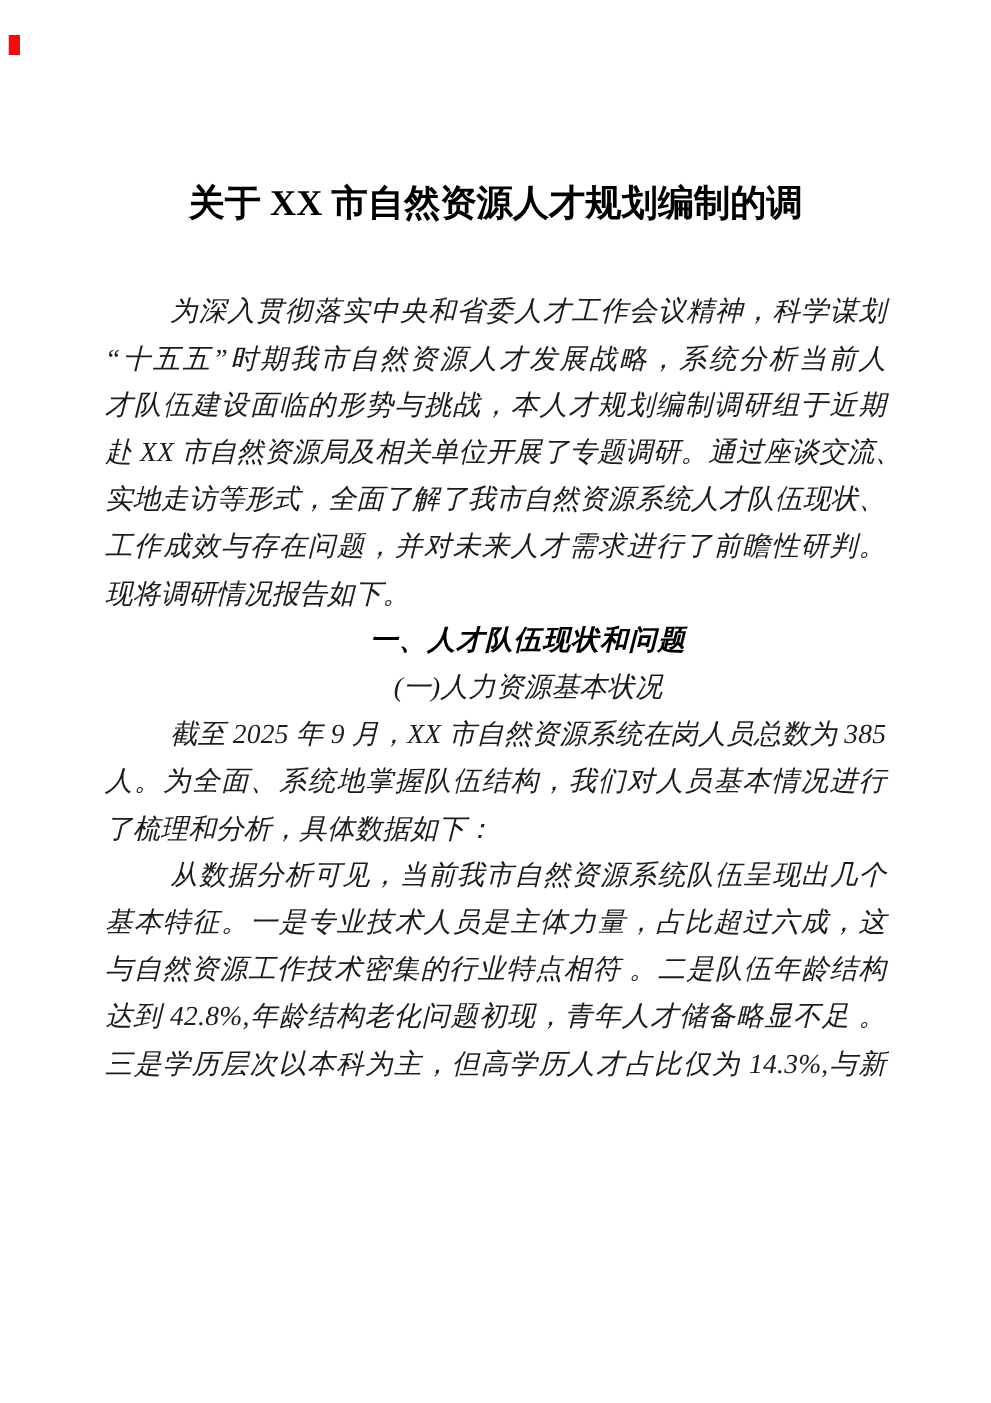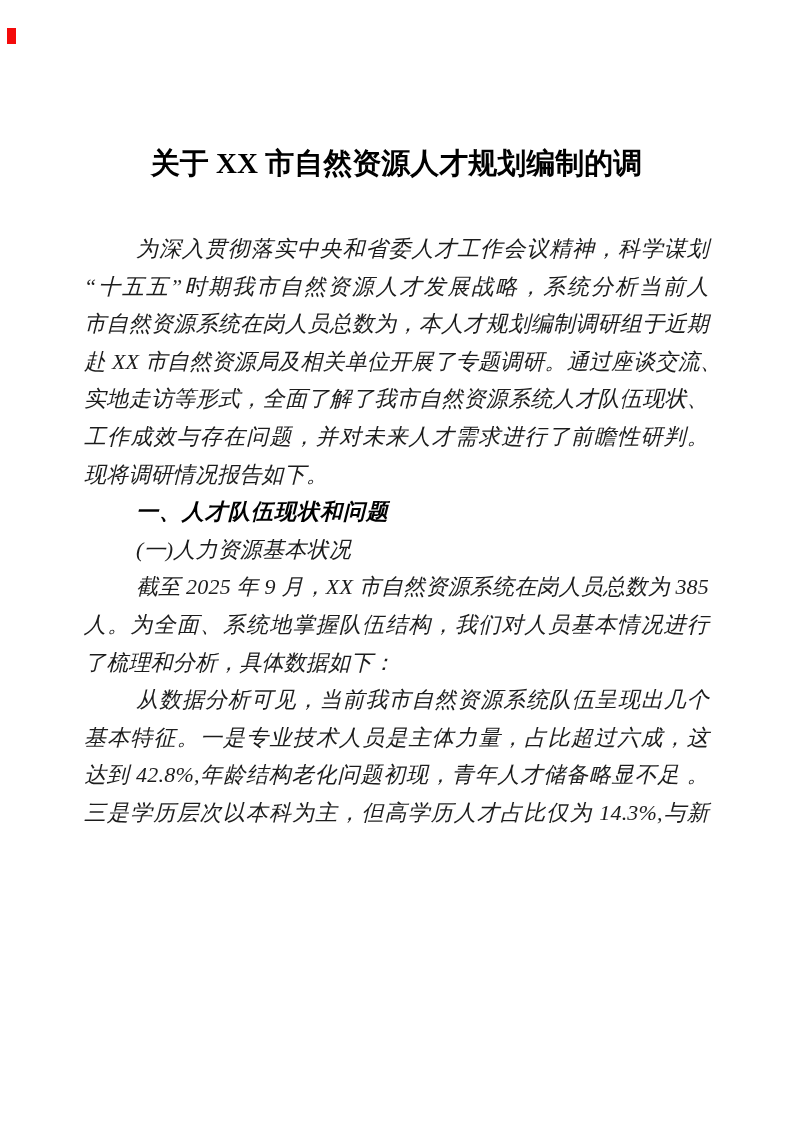--- a/index.html
+++ b/index.html
@@ -44,20 +44,21 @@
     letter-spacing: 0.2px;
     font-style: italic;
   }
   .just {
     text-align: justify;
     text-align-last: justify;
     text-justify: inter-character;
   }
   .indent {
     text-indent: 52px;
+    text-align: center;
   }
   .h1 {
     font-weight: 700;
     color: #000000;
     font-family: "Liberation Sans", "DejaVu Sans", sans-serif;
     letter-spacing: 1px;
   }
 </style>
 </head>
 <body>
@@ -66,29 +67,30 @@
 
   <div class="red-marker" style="background: rgb(244, 11, 11);"></div>
 
   <div class="doc-title">
     <div>关于 XX 市自然资源人才规划编制的调</div>
   </div>
 
   <div class="doc-body">
     <div class="line indent just">为深入贯彻落实中央和省委人才工作会议精神，科学谋划</div>
     <div class="line just">“十五五”时期我市自然资源人才发展战略，系统分析当前人</div>
-    <div class="line just">市自然资源系统在岗人员总数为，本人才规划编制调研组于近期</div>
+    <div class="line just">才队伍建设面临的形势与挑战，本人才规划编制调研组于近期</div>
     <div class="line just">赴 XX 市自然资源局及相关单位开展了专题调研。通过座谈交流、</div>
     <div class="line just">实地走访等形式，全面了解了我市自然资源系统人才队伍现状、</div>
     <div class="line just">工作成效与存在问题，并对未来人才需求进行了前瞻性研判。</div>
     <div class="line">现将调研情况报告如下。</div>
     <div class="line indent h1">一、人才队伍现状和问题</div>
     <div class="line indent">(一)人力资源基本状况</div>
     <div class="line indent just">截至 2025 年 9 月，XX 市自然资源系统在岗人员总数为 385</div>
     <div class="line just">人。为全面、系统地掌握队伍结构，我们对人员基本情况进行</div>
     <div class="line">了梳理和分析，具体数据如下：</div>
     <div class="line indent just">从数据分析可见，当前我市自然资源系统队伍呈现出几个</div>
     <div class="line just">基本特征。一是专业技术人员是主体力量，占比超过六成，这</div>
+    <div class="line just">与自然资源工作技术密集的行业特点相符 。二是队伍年龄结构</div>
     <div class="line just">达到 42.8%,年龄结构老化问题初现，青年人才储备略显不足 。</div>
     <div class="line just">三是学历层次以本科为主，但高学历人才占比仅为 14.3%,与新</div>
   </div>
 
 </div>
 
 </body></html>

